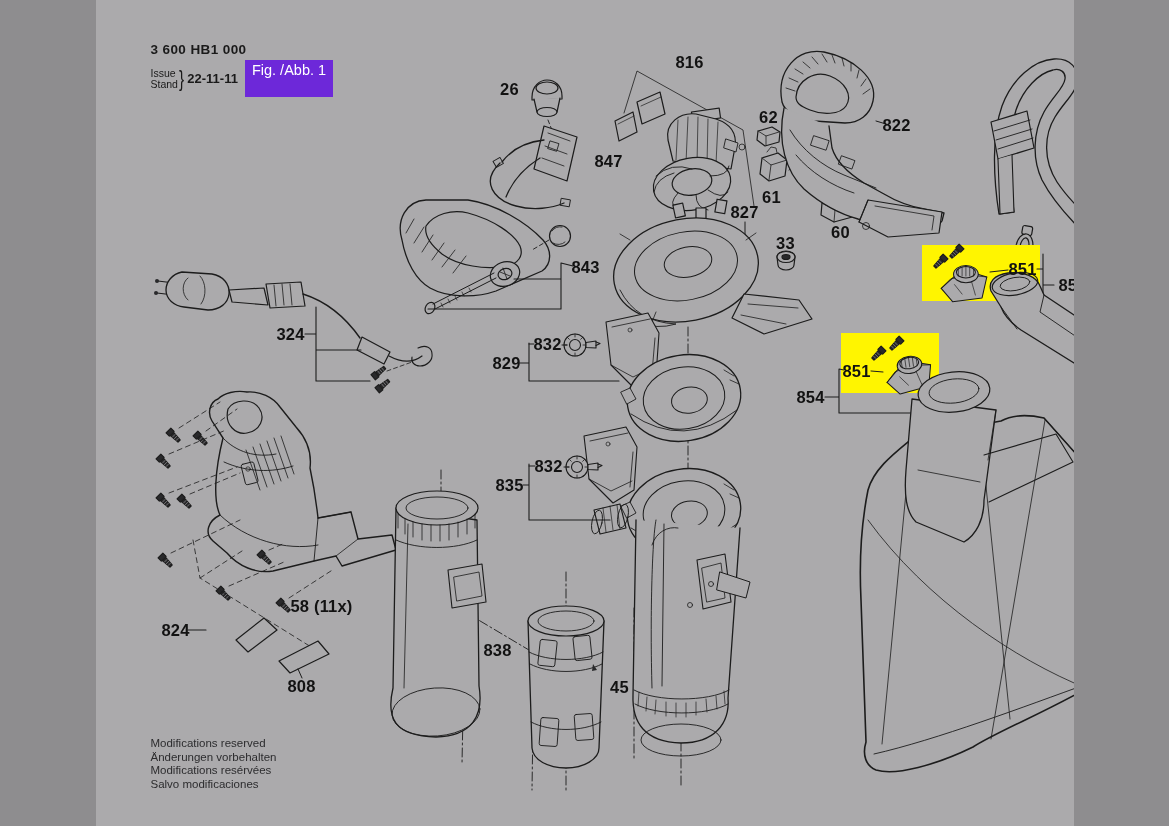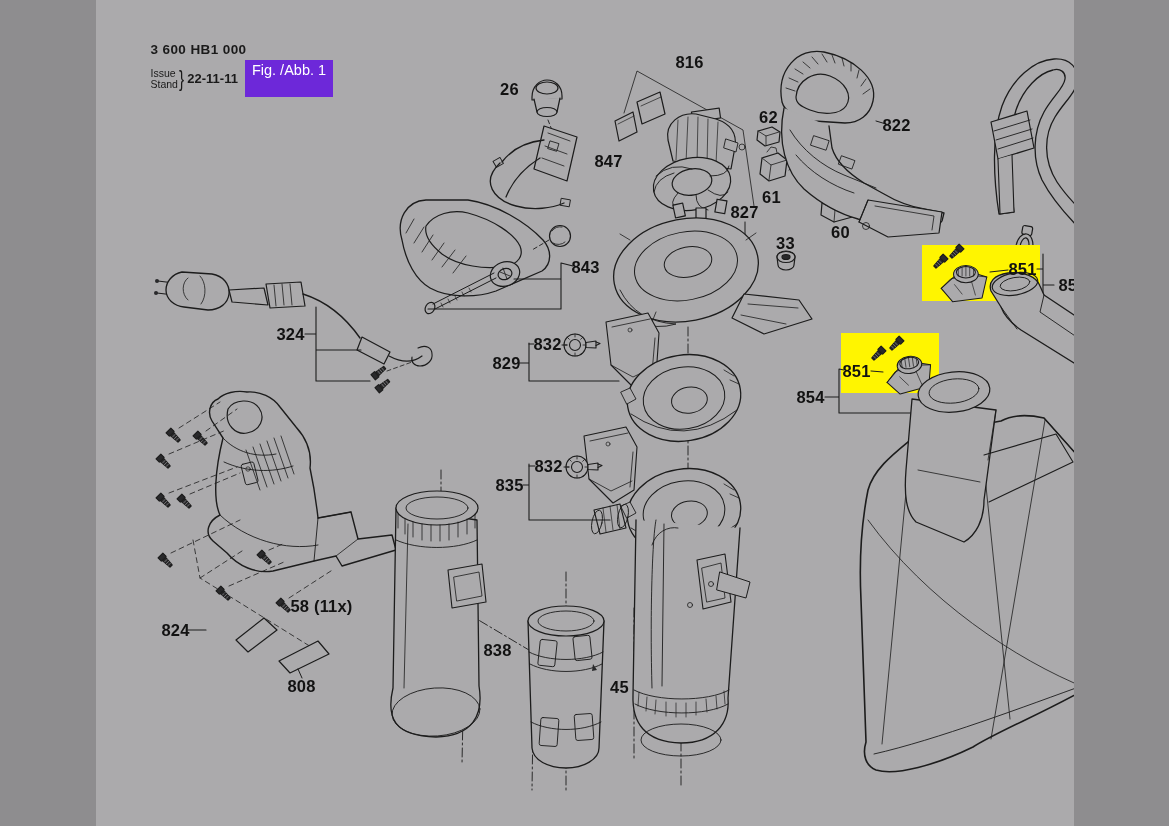--- a/index.html
+++ b/index.html
@@ -353,20 +353,26 @@
       <div class="hdr-issue">
         <div>Issue</div>
         <div>Stand</div>
       </div>
       <div class="hdr-brace">}</div>
       <div class="hdr-date">22-11-11</div>
       <div class="fig-box">Fig. /Abb. 1</div>
     </div>
   </div>
 
+  <div class="footer">
+    <div>Modifications reserved</div>
+    <div>Änderungen vorbehalten</div>
+    <div>Modifications resérvées</div>
+    <div>Salvo modificaciones</div>
+  </div>
 
   <div class="callout" style="left:414px;top:89px">26</div>
   <div class="callout" style="left:513px;top:161px">847</div>
   <div class="callout" style="left:594px;top:62px">816</div>
   <div class="callout" style="left:673px;top:117px">62</div>
   <div class="callout" style="left:676px;top:197px">61</div>
   <div class="callout" style="left:801px;top:125px">822</div>
   <div class="callout" style="left:1057px;top:183px">26</div>
   <div class="callout" style="left:745px;top:232px">60</div>
   <div class="callout" style="left:649px;top:212px">827</div>

